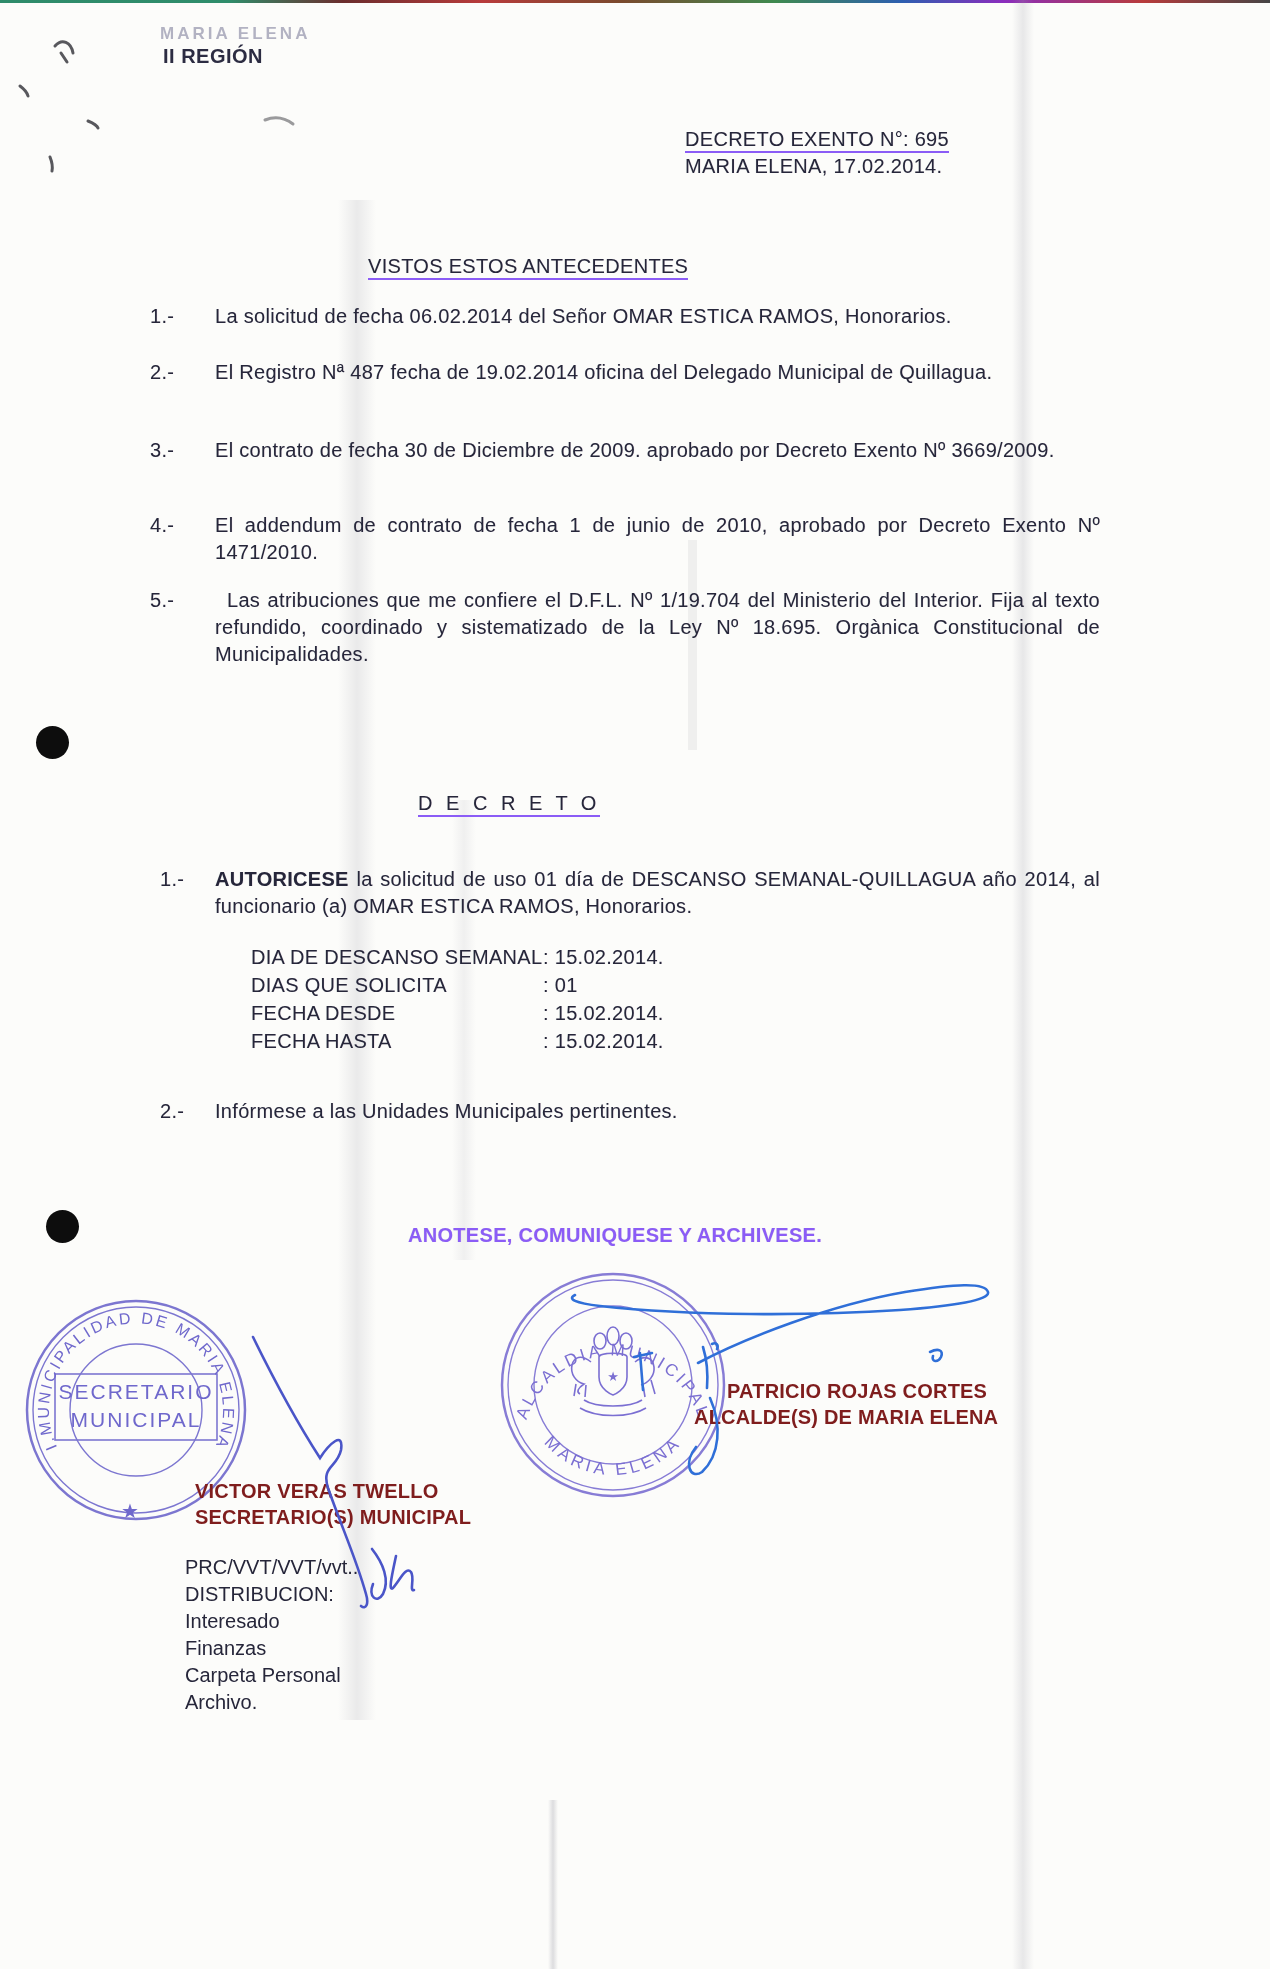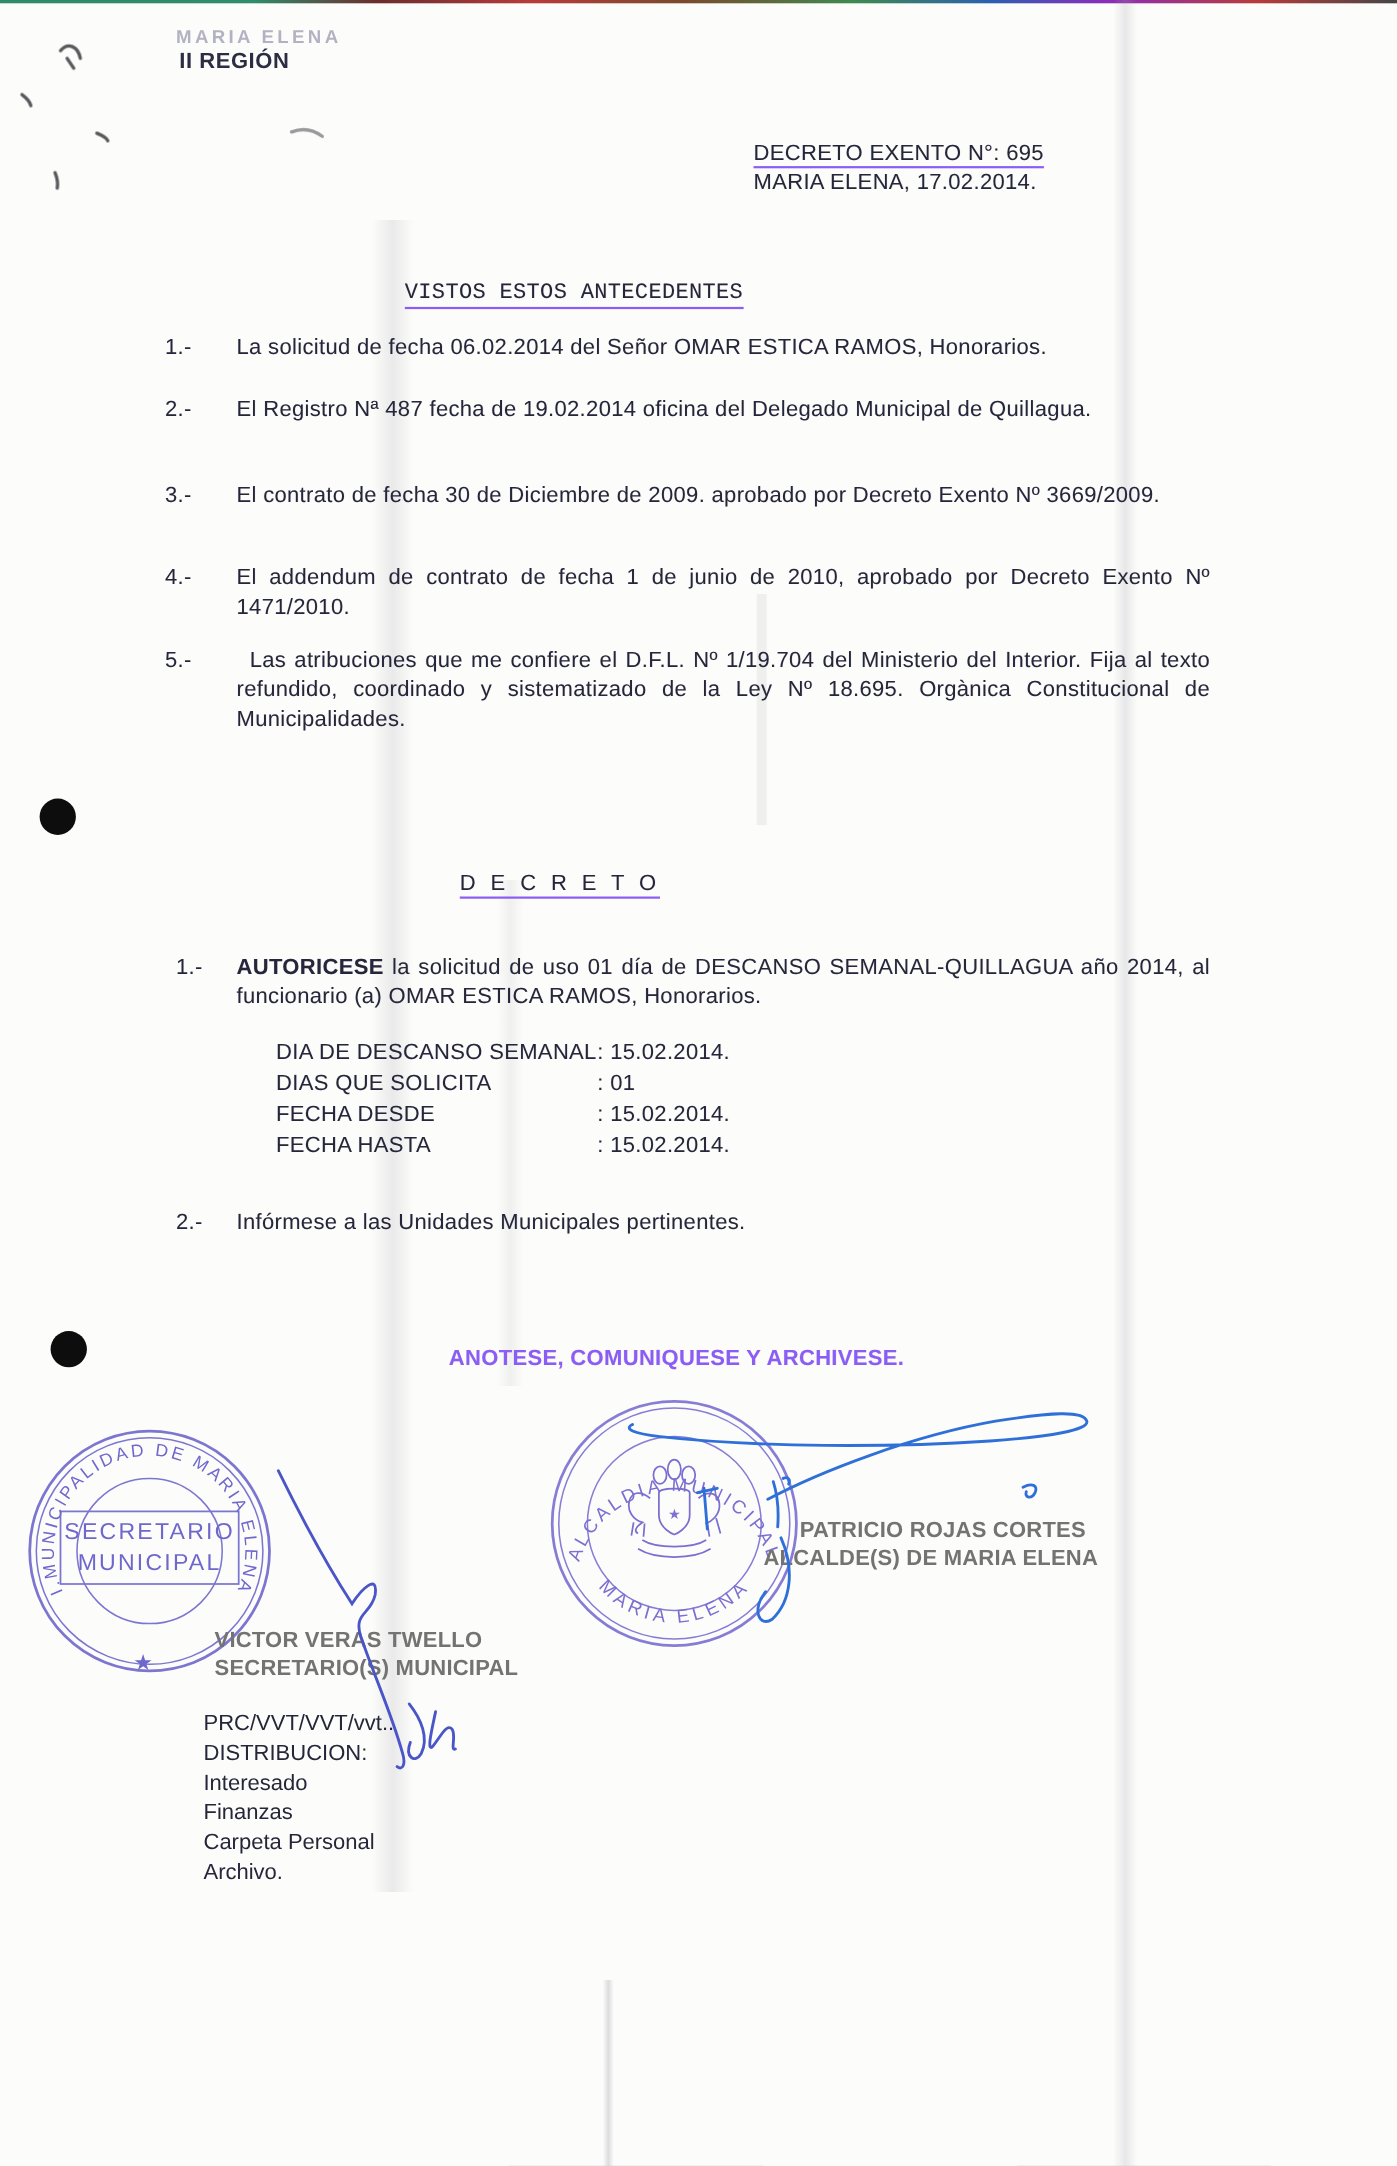--- a/index.html
+++ b/index.html
@@ -16,21 +16,21 @@
   .indent1 .body{text-indent:12px;}
   .drow{display:flex;height:28px;}
   .dlabel{width:292px;flex:none;margin-left:36px;}
   
   .topstrip{left:0;top:0;width:1270px;height:3px;
     background:linear-gradient(90deg,#2e8b6a 0%,#2f8d6b 18%,#6b2d2d 27%,#b83b3b 38%,#7a4a2d 49%,#3f8a4f 61%,#2d5fb0 71%,#8a2dbd 79%,#b83b3b 90%,#454545 100%);}
   .streak{pointer-events:none;}
   .hole{width:33px;height:33px;border-radius:50%;background:#0d0d0d;}
   .fadedhdr{color:#9a9ab0;opacity:.75;filter:blur(.5px);letter-spacing:3px;font-weight:bold;font-size:17px;}
   .region{font-size:20px;font-weight:bold;color:#2c2c42;letter-spacing:.5px;}
-  .namecap{font-size:20px;font-weight:bold;line-height:26px;color:#737373;letter-spacing:.2px;}
+  .namecap{font-size:20px;font-weight:bold;line-height:26px;color:#7f1d1d;letter-spacing:.2px;}
   .footerline{font-size:20px;line-height:27px;}
   svg text{font-family:"Liberation Sans",sans-serif;}
 </style>
 </head>
 <body>
 
 <div class="page">
 
   <div class="abs topstrip"></div>
   <div class="abs streak" style="left:338px;top:200px;width:38px;height:1520px;background:linear-gradient(to right,transparent,rgba(150,150,162,.18),transparent);"></div>
@@ -51,21 +51,21 @@
   </svg>
 
   <div class="abs fadedhdr" style="left:160px;top:24px;">MARIA ELENA</div>
   <div class="abs region" style="left:163px;top:45px;">II REGIÓN</div>
 
   <div class="abs t" style="left:685px;top:126px;">
     <div><span class="ul">DECRETO EXENTO N°: 695</span></div>
     <div>MARIA ELENA, 17.02.2014.</div>
   </div>
 
-  <div class="abs t" style="left:368px;top:253px;font-family:Liberation Mono, monospace;">
+  <div class="abs t" style="left:368px;top:253px;">
     <span class="ul">VISTOS ESTOS ANTECEDENTES</span>
   </div>
 
   <div class="abs t item" style="left:150px;top:303px;width:950px;">
     <div class="num">1.-</div>
     <div class="body">La solicitud de fecha 06.02.2014 del Señor OMAR ESTICA RAMOS, Honorarios.</div>
   </div>
   <div class="abs t item" style="left:150px;top:359px;width:950px;">
     <div class="num">2.-</div>
     <div class="body">El Registro Nª 487 fecha de 19.02.2014  oficina   del Delegado Municipal de Quillagua.</div>

